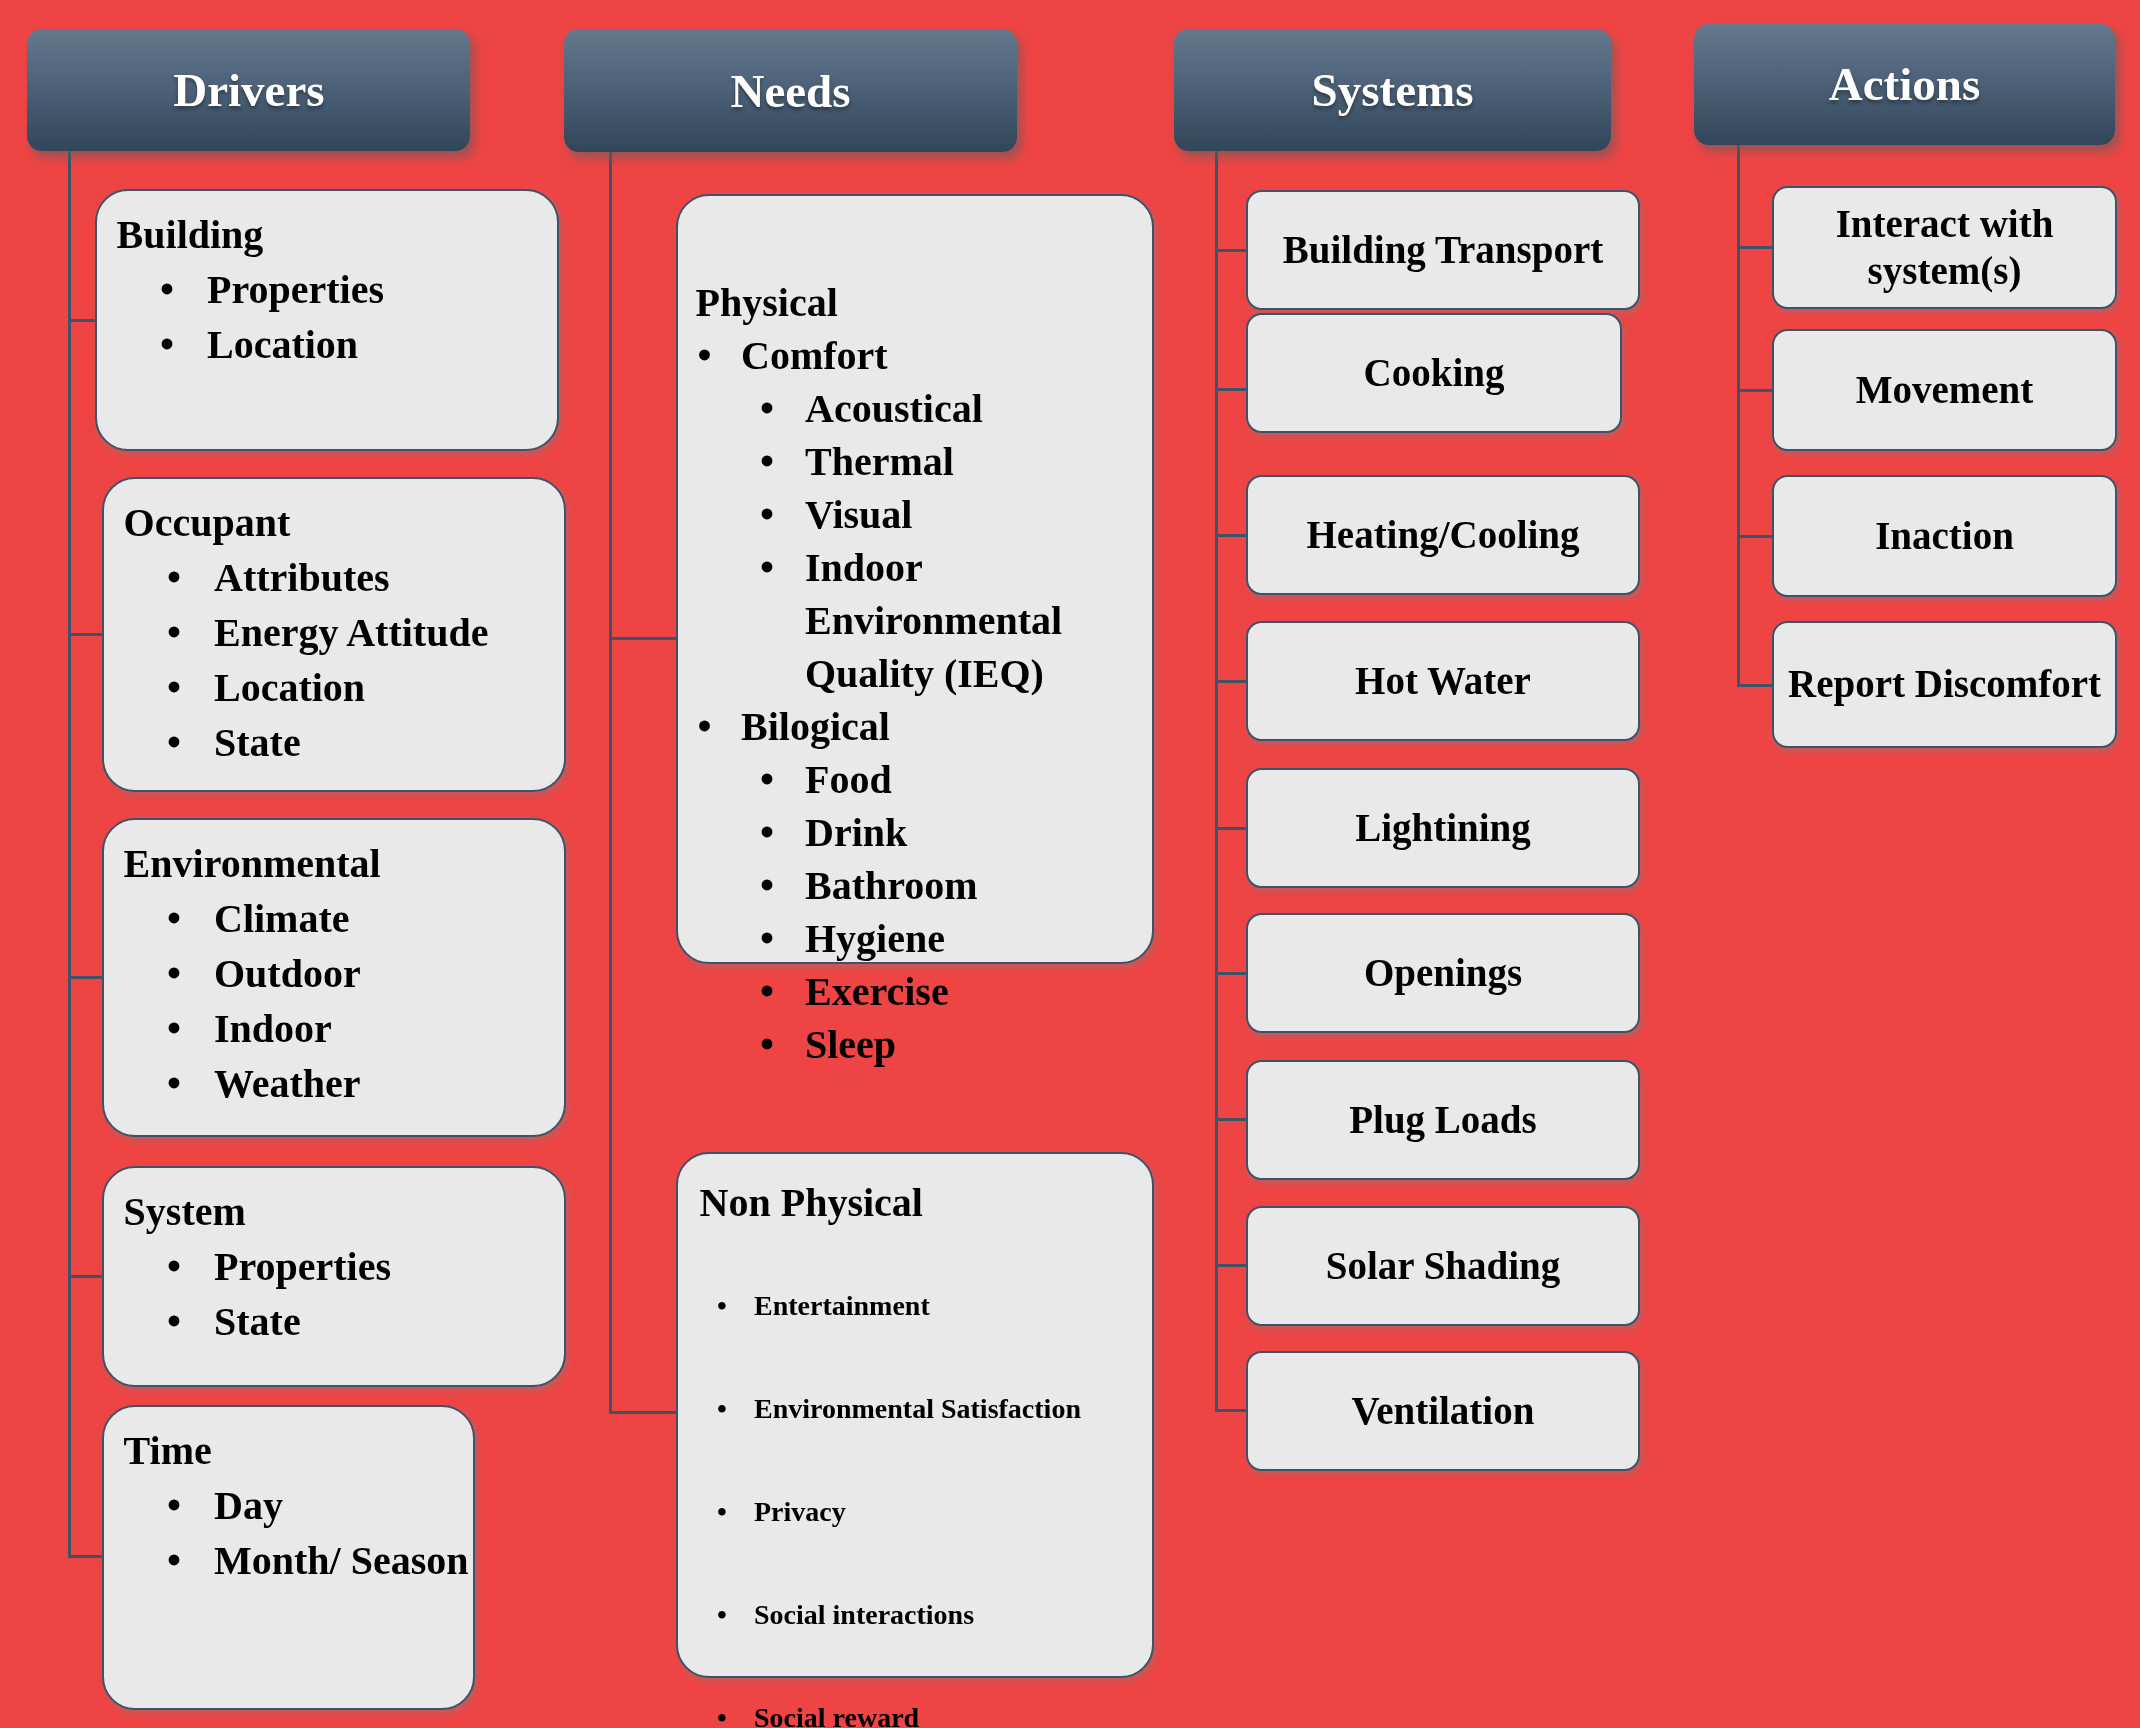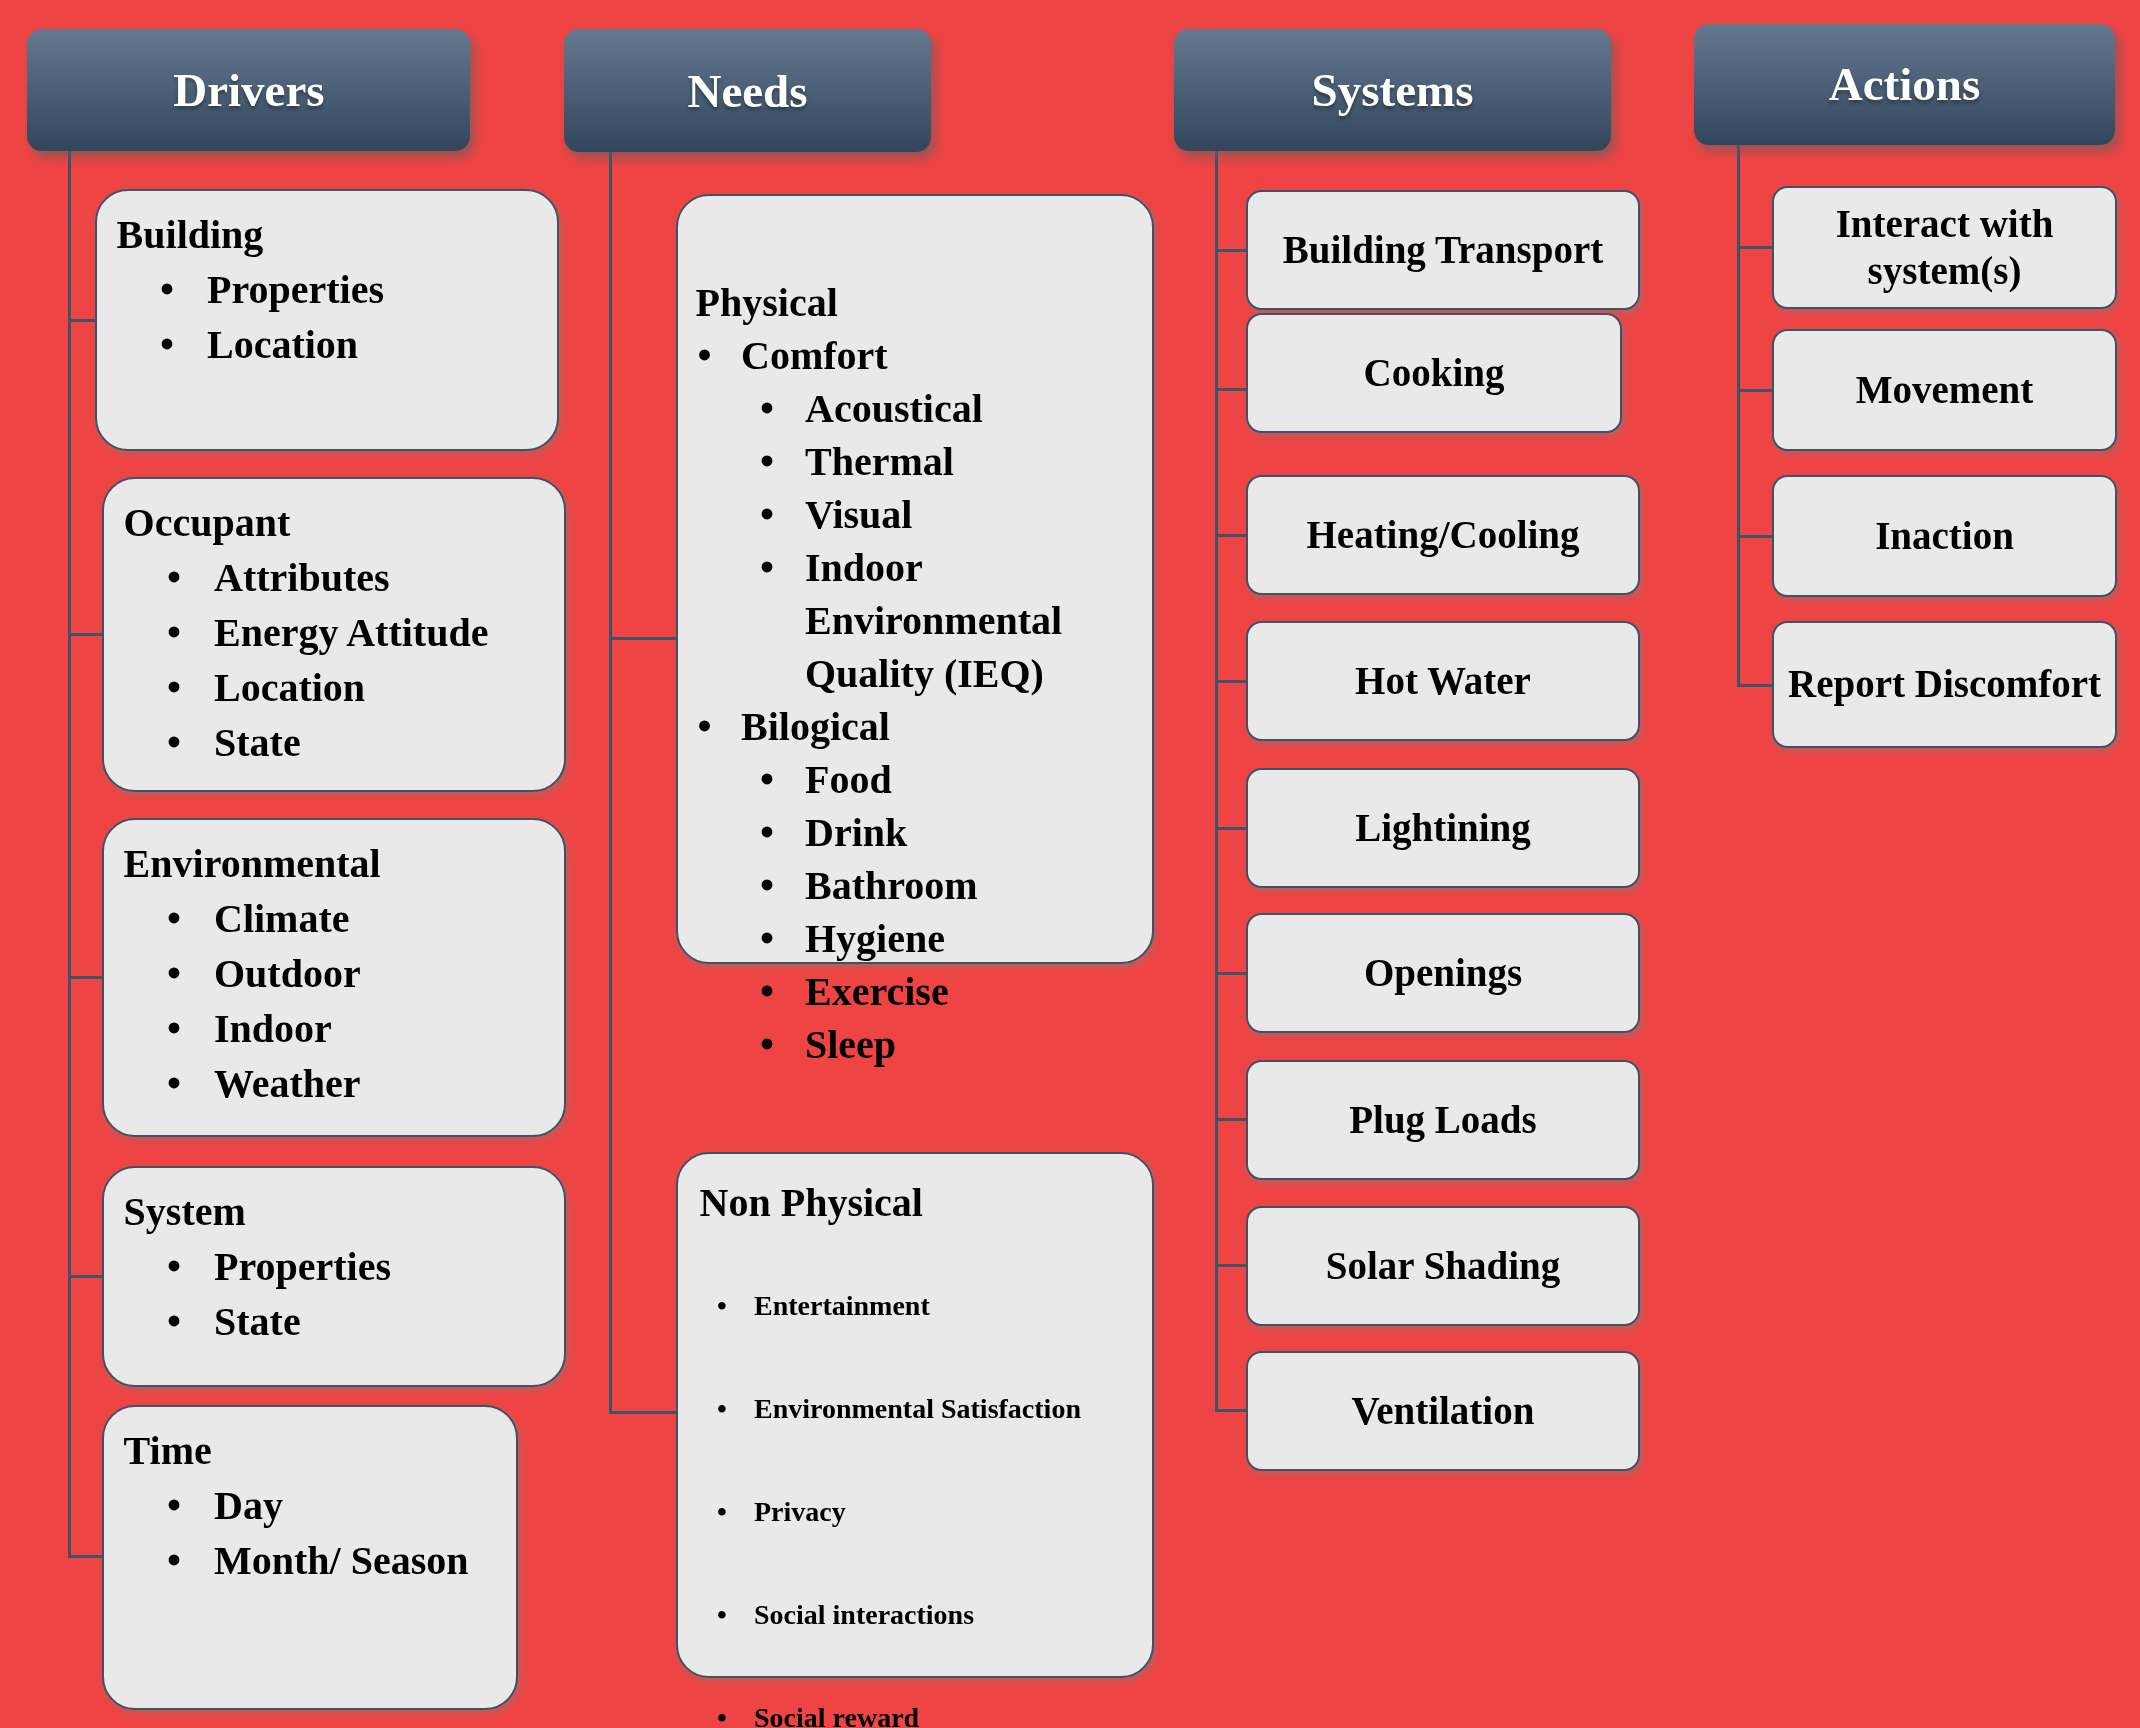--- a/index.html
+++ b/index.html
@@ -77,21 +77,21 @@
 
   <div class="vline" style="left:1737px;top:142px;height:543px"></div>
   <div class="hline" style="left:1737px;top:246px;width:38px"></div>
   <div class="hline" style="left:1737px;top:389px;width:38px"></div>
   <div class="hline" style="left:1737px;top:535px;width:38px"></div>
   <div class="hline" style="left:1737px;top:684px;width:38px"></div>
 
   <div class="hdr" style="left:27.4px;top:29px;width:443px;height:122px">
     <span>Drivers</span>
   </div>
-  <div class="hdr" style="left:564px;top:29px;width:367px;height:123px">
+  <div class="hdr" style="left:564px;top:29px;width:453px;height:123px">
     <span>Needs</span>
   </div>
   <div class="hdr" style="left:1694px;top:23.5px;width:421px;height:121px">
     <span>Actions</span>
   </div>
   <div class="hdr" style="left:1174px;top:29px;width:437px;height:122px">
     <span>Systems</span>
   </div>
 
   <div class="gbox r-lg" style="left:95px;top:189px;width:464px;height:262px">
@@ -115,21 +115,21 @@
     <div class="d-li">Indoor</div>
     <div class="d-li">Weather</div>
   </div>
 
   <div class="gbox r-lg" style="left:102px;top:1166px;width:464px;height:221px">
     <div class="d-title">System</div>
     <div class="d-li">Properties</div>
     <div class="d-li">State</div>
   </div>
 
-  <div class="gbox r-lg" style="left:102px;top:1405px;width:416px;height:305px">
+  <div class="gbox r-lg" style="left:102px;top:1405px;width:373px;height:305px">
     <div class="d-title">Time</div>
     <div class="d-li">Day</div>
     <div class="d-li">Month/ Season</div>
   </div>
 
   <div class="gbox r-lg n-padded" style="left:676px;top:194px;width:478px;height:770px">
     <div class="n-title">Physical</div>
     <div class="n-l1">Comfort</div>
     <div class="n-l2">Acoustical</div>
     <div class="n-l2">Thermal</div>

